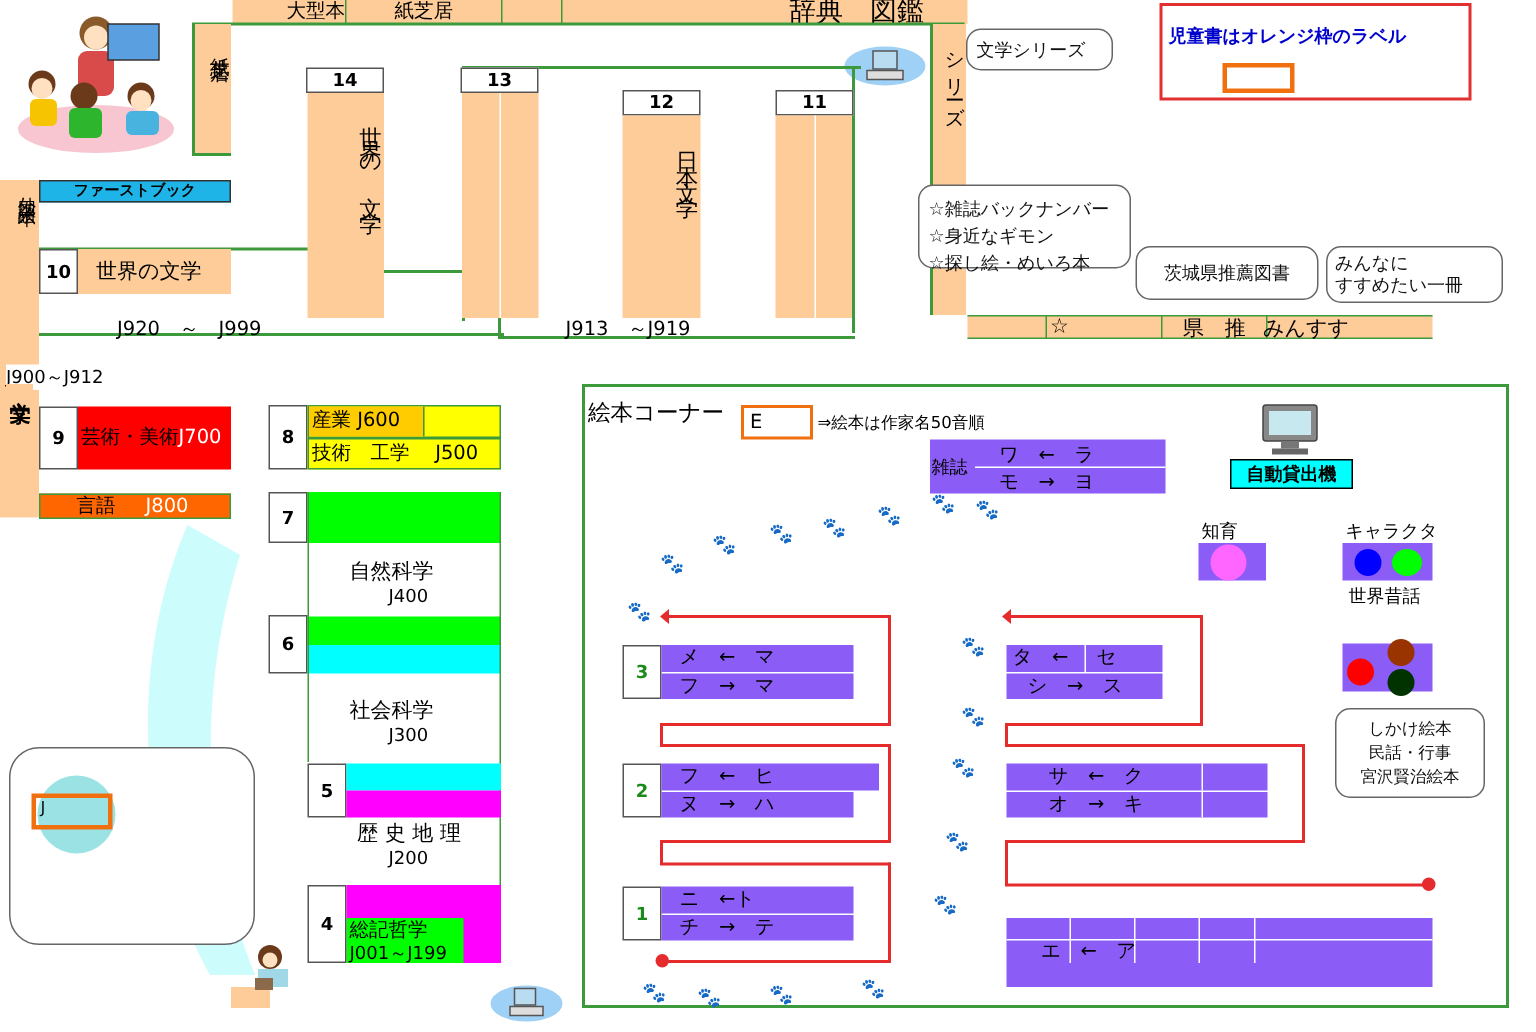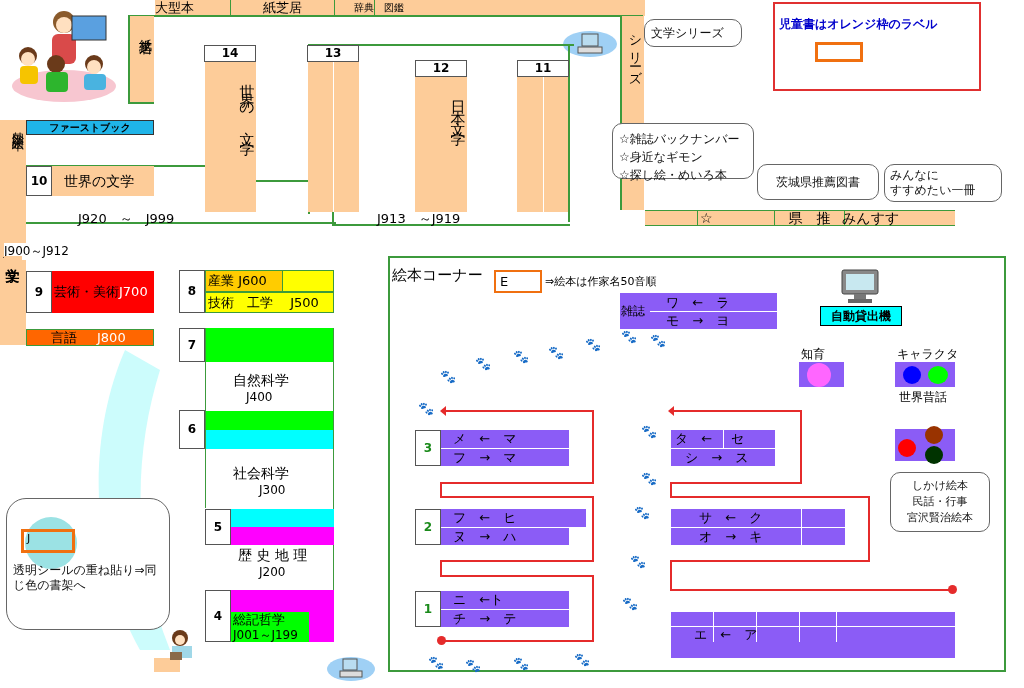--- a/index.html
+++ b/index.html
@@ -32,24 +32,24 @@
     <rect x="12" y="62" width="18" height="18" rx="4" fill="#f6c400"></rect>
     <circle cx="48" cy="60" r="9" fill="#6a3a1a"></circle>
     <rect x="38" y="68" width="22" height="20" rx="4" fill="#2db52d"></rect>
     <circle cx="86" cy="60" r="9" fill="#6a3a1a"></circle>
       <circle cx="86" cy="63" r="7" fill="#ffe0c0"></circle>
     <rect x="76" y="70" width="22" height="16" rx="4" fill="#49b3e0"></rect>
   </svg>
 </div>
 
 <div class="abs peach" style="left:155px;top:0;width:490px;height:16px;"></div>
-<div class="abs" style="left:155px;top:0;width:76px;height:16px;font-size:13px;text-align:left;line-height:16px;border-right:1px solid #3c9a3c;">大型本</div>
+<div class="abs" style="left:155px;top:0;width:76px;height:16px;font-size:13px;text-align:right;line-height:16px;border-right:1px solid #3c9a3c;">大型本</div>
 <div class="abs" style="left:231px;top:0;width:104px;height:16px;font-size:13px;text-align:center;line-height:16px;border-right:1px solid #3c9a3c;">紙芝居</div>
 <div class="abs" style="left:335px;top:0;width:40px;height:16px;border-right:1px solid #3c9a3c;"></div>
-<div class="abs" style="left:354px;top:0;width:245px;height:16px;font-size:10px;text-align:left;line-height:16px;">辞典　図鑑</div>
+<div class="abs" style="left:371px;top:0;width:245px;height:16px;font-size:18px;text-align:right;line-height:16px;">辞典　図鑑</div>
 <div class="gline" style="left:128px;top:15px;width:515px;height:2px;"></div>
 
 <div class="abs peach vtext" style="left:128px;top:16px;width:26px;height:88px;font-size:13px;padding-top:12px;border-left:2px solid #3c9a3c;border-bottom:2px solid #3c9a3c;">紙芝居</div>
 
 <div class="abs peach vtext" style="left:620px;top:16px;width:24px;height:194px;font-size:13px;padding-top:10px;border-left:2px solid #3c9a3c;">シリーズ</div>
 <div class="bubble" style="left:644px;top:19px;width:98px;height:28px;padding:5px 6px;">文学シリーズ</div>
 
 <div class="abs" style="left:562px;top:30px;width:56px;height:28px;">
   <svg width="56" height="28">
       <ellipse cx="28" cy="14" rx="27" ry="13" fill="#9fd0f5"></ellipse>
@@ -93,21 +93,21 @@
 <div class="bubble" style="left:884px;top:164px;width:118px;height:38px;padding:3px 5px;line-height:15px;">
   <div>みんなに</div>
   <div>すすめたい一冊</div>
 </div>
 
 <div class="abs peach" style="left:645px;top:210px;width:310px;height:16px;border-top:1px solid #3c9a3c;border-bottom:1px solid #3c9a3c;"></div>
 <div class="abs" style="left:697px;top:210px;width:78px;height:16px;font-size:14px;padding-left:2px;border-left:1px solid #3c9a3c;border-right:1px solid #3c9a3c;">☆</div>
 <div class="abs" style="left:775px;top:210px;width:70px;height:16px;font-size:14px;text-align:center;border-right:1px solid #3c9a3c;">県　推</div>
 <div class="abs" style="left:830px;top:210px;width:110px;height:16px;font-size:14px;padding-left:12px;">みんすす</div>
 
-<div class="abs" style="left:773px;top:2px;width:208px;height:89px;border:2px solid #e03030;">
+<div class="abs" style="left:773px;top:2px;width:208px;height:65px;border:2px solid #e03030;">
   <div style="position:absolute;left:4px;top:12px;font-size:12px;font-weight:bold;color:#0000cc;">児童書はオレンジ枠のラベル</div>
   <div style="position:absolute;left:40px;top:38px;width:48px;height:20px;border:3px solid #f07010;"></div>
 </div>
 
 <div class="abs peach vtext" style="left:0;top:120px;width:26px;height:225px;font-size:12px;padding-top:2px;letter-spacing:2px;">外国語絵本</div>
 <div class="abs" style="left:26px;top:120px;width:128px;height:15px;background:#1fb4e8;border:1px solid #333;font-size:10px;font-weight:bold;text-align:center;line-height:13px;">ファーストブック</div>
 
 <div class="num" style="left:26px;top:166px;width:26px;height:30px;line-height:28px;">10</div>
 <div class="abs peach" style="left:52px;top:166px;width:102px;height:30px;font-size:14px;line-height:30px;padding-left:12px;">世界の文学</div>
 
@@ -131,21 +131,21 @@
 
 <div class="num" style="left:179px;top:270px;width:26px;height:43px;line-height:41px;">8</div>
 <div class="abs" style="left:205px;top:270px;width:129px;height:22px;background:#ffff00;border:1px solid #3c9a3c;">
   <div style="width:77px;height:20px;background:#ffcc00;border-right:1px solid #3c9a3c;font-size:13px;line-height:20px;padding-left:2px;">産業 J600</div>
 </div>
 <div class="abs" style="left:205px;top:292px;width:129px;height:21px;background:#ffff00;border:1px solid #3c9a3c;font-size:13px;line-height:19px;padding-left:2px;white-space:nowrap;">技術　工学　 J500</div>
 
 <div class="num" style="left:179px;top:328px;width:26px;height:34px;line-height:32px;">7</div>
 <div class="abs" style="left:205px;top:328px;width:129px;height:34px;background:#00ff00;"></div>
 <div class="abs" style="left:233px;top:372px;font-size:14px;">自然科学</div>
-<div class="abs" style="left:246px;top:390px;font-size:12px;">J400</div>
+<div class="abs" style="left:259px;top:390px;font-size:12px;">J400</div>
 
 <div class="num" style="left:179px;top:410px;width:26px;height:39px;line-height:37px;">6</div>
 <div class="abs" style="left:205px;top:411px;width:129px;height:19px;background:#00ff00;"></div>
 <div class="abs" style="left:205px;top:430px;width:129px;height:19px;background:#00ffff;"></div>
 <div class="abs" style="left:233px;top:465px;font-size:14px;">社会科学</div>
 <div class="abs" style="left:259px;top:483px;font-size:12px;">J300</div>
 
 <div class="gline" style="left:205px;top:328px;width:1px;height:180px;"></div>
 <div class="gline" style="left:333px;top:328px;width:1px;height:310px;"></div>
 
@@ -157,21 +157,20 @@
 
 <div class="num" style="left:205px;top:590px;width:26px;height:52px;line-height:50px;">4</div>
 <div class="abs" style="left:231px;top:590px;width:103px;height:52px;background:#ff00ff;"></div>
 <div class="abs" style="left:231px;top:612px;width:78px;height:30px;background:#00ff00;"></div>
 <div class="abs" style="left:233px;top:611px;font-size:13px;">総記哲学</div>
 <div class="abs" style="left:233px;top:627px;font-size:12px;white-space:nowrap;">J001～J199</div>
 
 <div class="bubble" style="left:6px;top:498px;width:164px;height:132px;border-radius:20px;">
   <div style="position:absolute;left:18px;top:18px;width:52px;height:52px;border-radius:50%;background:#9be2e4;"></div>
   <div style="position:absolute;left:14px;top:30px;width:54px;height:24px;border:3px solid #f07010;font-size:11px;padding-left:3px;">J</div>
-  <div style="position:absolute;left:6px;top:64px;width:150px;font-size:12px;line-height:15px;">透明シールの重ね貼り⇒同じ色の書架へ</div>
 </div>
 
 <div class="abs peach" style="left:154px;top:658px;width:26px;height:14px;"></div>
 <div class="abs" style="left:166px;top:628px;width:32px;height:36px;">
   <svg width="32" height="36">
       <circle cx="14" cy="10" r="8" fill="#6a3a1a"></circle>
       <circle cx="14" cy="12" r="5" fill="#ffe0c0"></circle>
       <rect x="6" y="18" width="20" height="12" fill="#a0d8e8"></rect>
       <rect x="4" y="24" width="12" height="8" fill="#8a6a4a"></rect>
     </svg>

